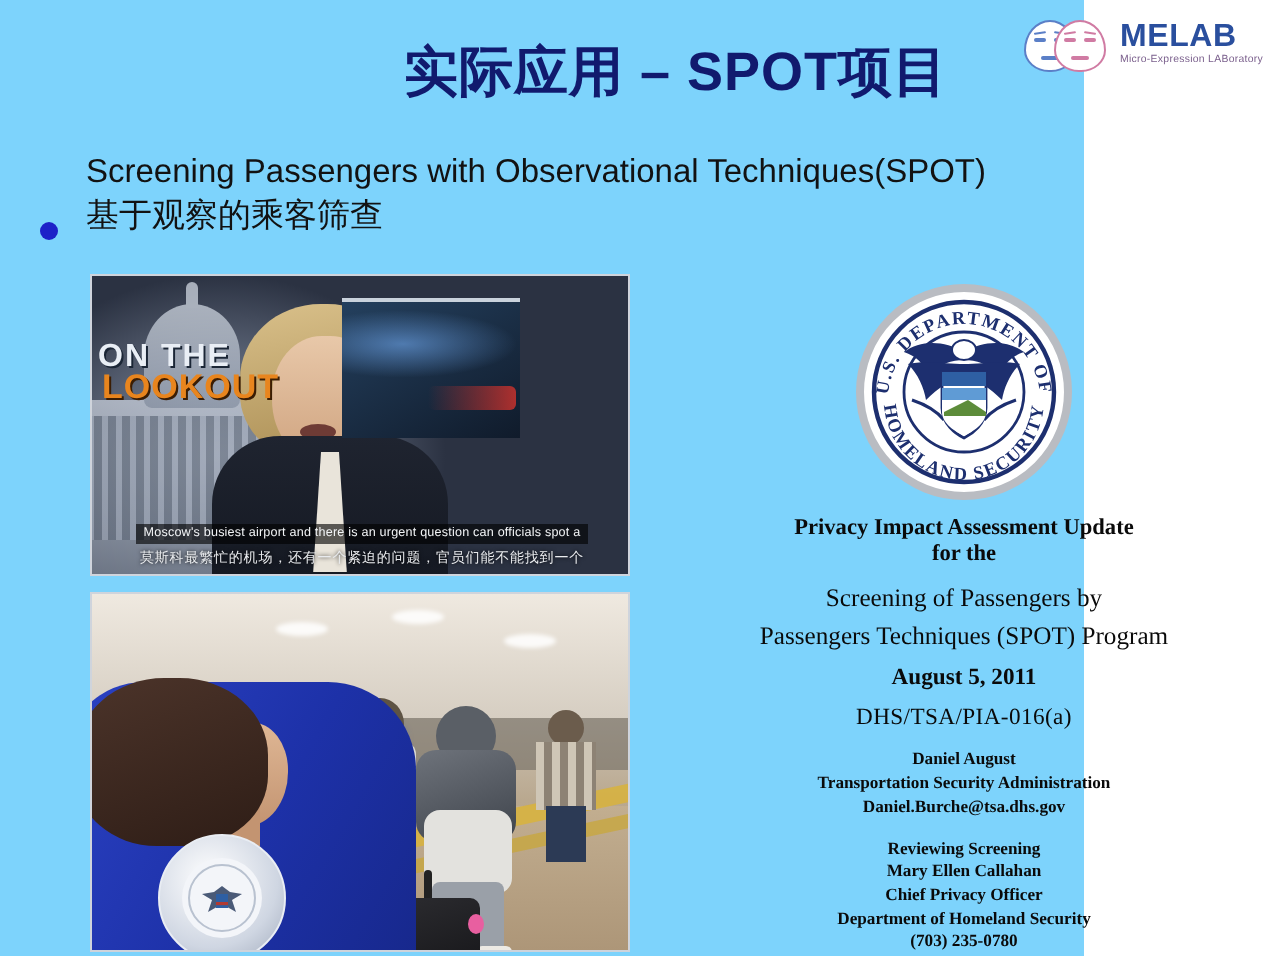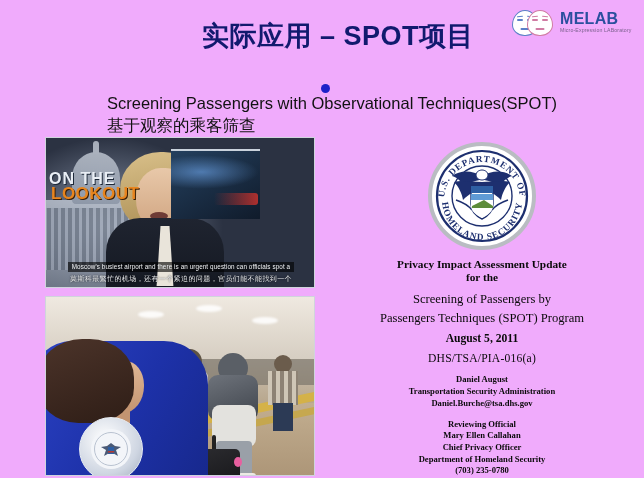--- a/index.html
+++ b/index.html
@@ -1,21 +1,21 @@
 <!DOCTYPE html>
 <html><head>
 <meta charset="utf-8">
 <style>
   html,body{margin:0;padding:0;}
   body{
     width:644px;height:478px;overflow:hidden;background:#ffffff;
     font-family:"Liberation Sans",sans-serif;
     -webkit-font-smoothing:antialiased;
   }
-  .slide{position:relative;width:644px;height:478px;background:#f0abfc;}
+  .slide{position:relative;width:542px;height:478px;background:#7dd3fc;}
 
   
   .melab{position:absolute;left:512px;top:6px;width:126px;height:32px;display:flex;align-items:center;}
   .melab-faces{position:relative;width:44px;height:26px;flex:0 0 44px;}
   .face{position:absolute;top:1px;width:24px;height:24px;border-radius:50% 50% 48% 48%/58% 58% 42% 42%;
         background:#fff;}
   .face.b{left:0;border:1.4px solid #5b7fc7;}
   .face.p{left:15px;border:1.4px solid #d07ba3;}
   .face .eye{position:absolute;top:8px;width:6px;height:1.6px;background:currentColor;border-radius:1px;}
   .face .eye.l{left:4px;} .face .eye.r{right:4px;}
@@ -28,21 +28,21 @@
   .melab-sub{font-size:5.2px;color:#7a5f8c;letter-spacing:0.15px;margin-top:1px;}
 
   
   .title{
     position:absolute;left:16px;top:18px;width:644px;text-align:center;
     font-size:27px;font-weight:bold;color:#111a6e;letter-spacing:0.5px;
     font-family:"Liberation Sans",sans-serif;white-space:nowrap;
   }
 
   
-  .bullet-row{position:absolute;left:30px;top:76px;width:590px;display:flex;align-items:center;flex-direction:column;}
+  .bullet-row{position:absolute;left:20px;top:76px;width:590px;display:flex;align-items:flex-end;}
   .bullet-dot{width:9px;height:9px;border-radius:50%;background:#1d21c8;margin-top:8px;flex:0 0 9px;}
   .bullet-body{margin-left:14px;}
   .bullet-l1{font-size:16.5px;color:#121212;line-height:1.32;white-space:nowrap;}
   .bullet-l2{font-size:16.5px;color:#121212;line-height:1.32;white-space:nowrap;}
 
   
   .vid{position:absolute;left:45px;top:137px;width:270px;height:151px;overflow:hidden;
        background:#12161e;border:1px solid #cfd4dc;box-sizing:border-box;}
   .vid-bg{position:absolute;inset:0;background:
       radial-gradient(ellipse 150px 120px at 24% 60%, #8e97a8 0%, #5b6476 40%, #2b3242 75%),
@@ -314,21 +314,21 @@
       <div class="l5">August 5, 2011</div>
       <div class="l6">DHS/TSA/PIA-016(a)</div>
 
       <div class="blk">
         <div>Daniel August</div>
         <div>Transportation Security Administration</div>
         <div>Daniel.Burche@tsa.dhs.gov</div>
       </div>
 
       <div class="blk2">
-        <div class="u">Reviewing Official</div>
+        <div class="u">Reviewing Screening</div>
         <div>Mary Ellen Callahan</div>
         <div>Chief Privacy Officer</div>
         <div>Department of Homeland Security</div>
         <div>(703) 235-0780</div>
       </div>
     </div>
   </div>
 
 </div>
 

